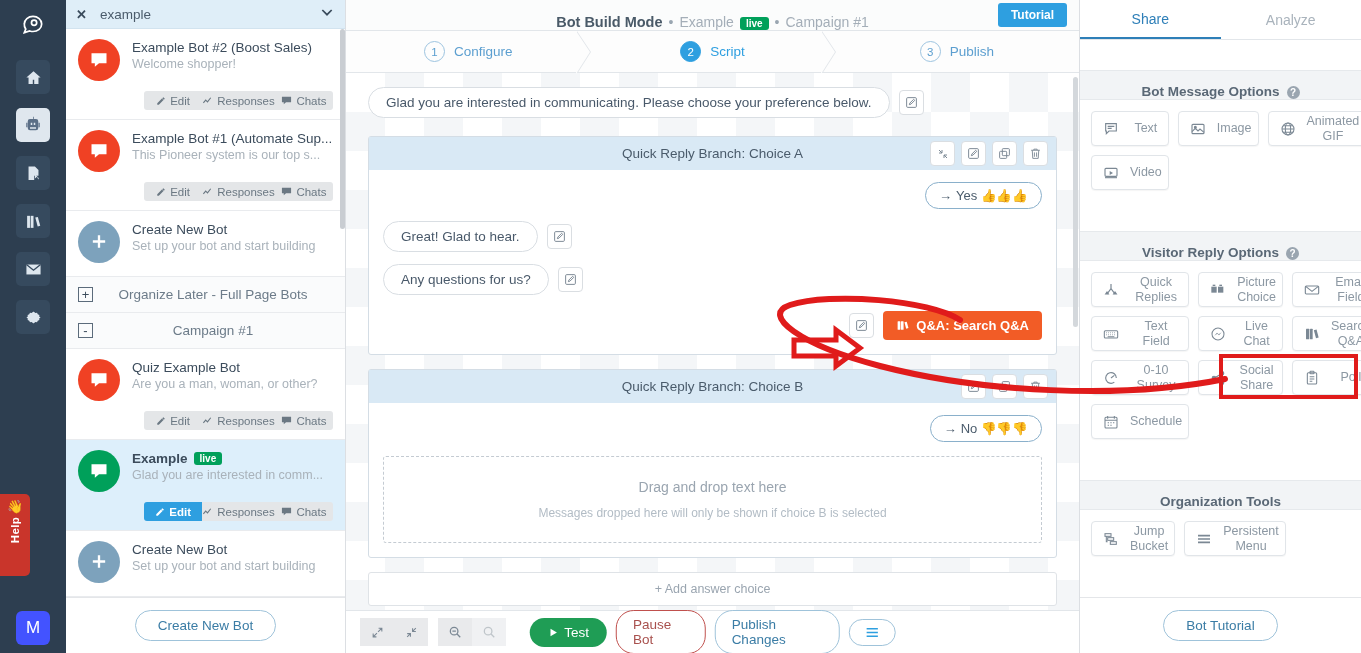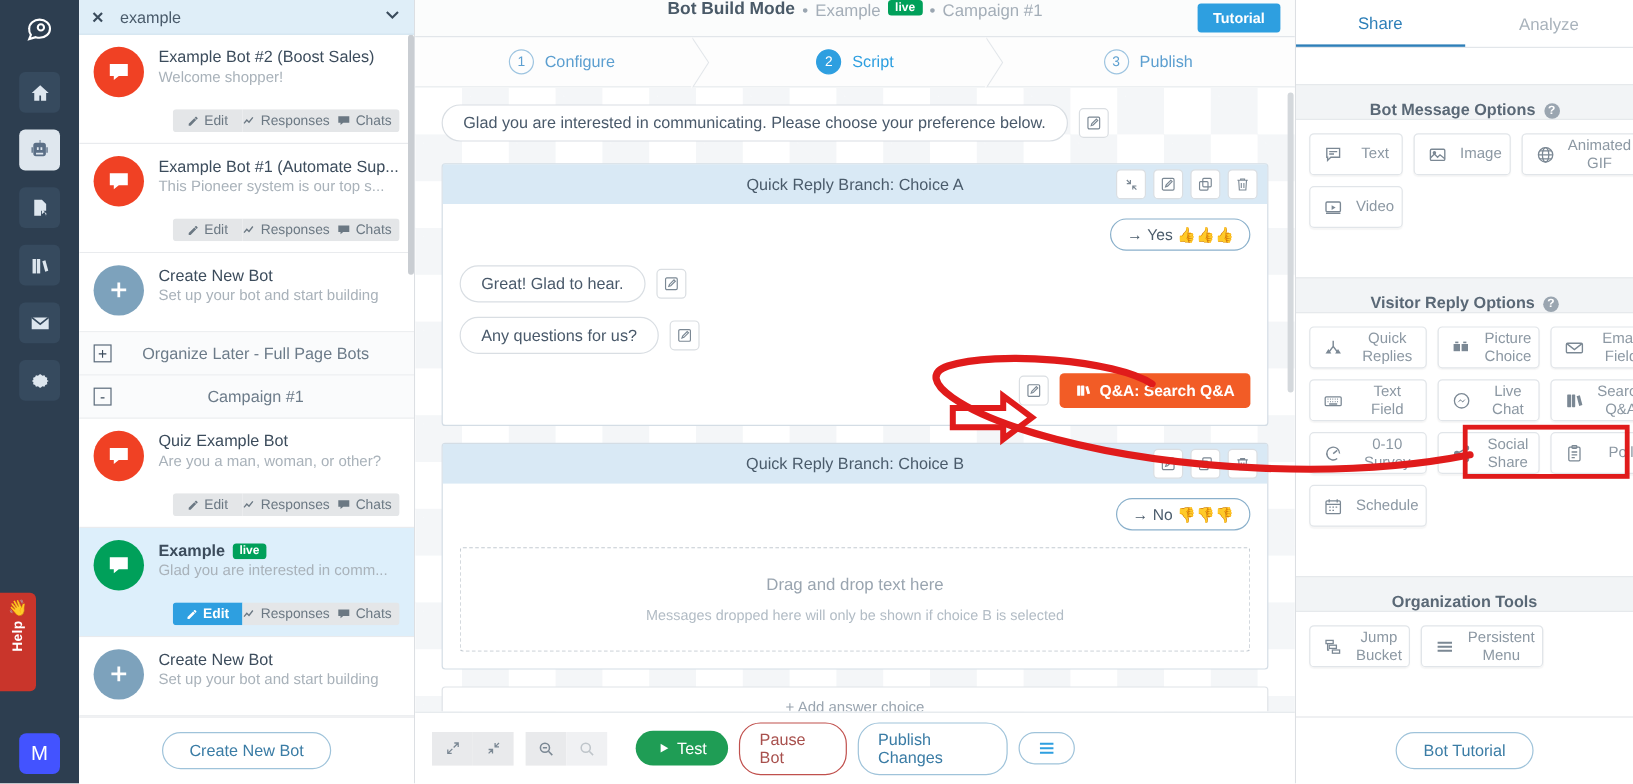--- a/index.html
+++ b/index.html
@@ -132,21 +132,21 @@
     padding: 7px 22px; cursor: pointer;
   }
 
   
   .center {
     width: 734px; height: 653px; flex: none;
     display: flex; flex-direction: column; background: #fff;
     border-right: 1px solid #dcdfe3; position: relative;
   }
   .c-title {
-    height: 30px; display: flex; align-items: flex-start; justify-content: center;
+    height: 30px; display: flex; align-items: flex-end; justify-content: center;
     font-size: 14px; color: #7d8a96; position: relative; flex: none;
     background: #fbfcfc;
   }
   .c-title b { color: #4a5a68; font-weight: bold; font-size: 14.5px; }
   .c-title .dot { margin: 0 6px; color: #9aa6b1; }
   .c-title .nm { color: #a4aeb8; }
   .tutorial-btn {
     position: absolute; right: 12px; top: 3px;
     background: #2e9fe0; color: #fff; font-size: 12px; font-weight: bold;
     border-radius: 3px; padding: 5px 13px; cursor: pointer;
@@ -236,21 +236,21 @@
   }
   .dz-main { font-size: 14px; color: #9aa5b0; }
   .dz-sub { font-size: 12px; color: #b2bcc5; margin-top: 11px; }
   .add-choice {
     border: 1px solid #dfe3e7; border-radius: 3px; background: #fff;
     text-align: center; font-size: 12.5px; color: #9aa5b0;
     padding: 9px 0; cursor: pointer;
   }
 
   .c-bottom {
-    height: 60px; flex: none; display: flex; align-items: center;
+    height: 43px; flex: none; display: flex; align-items: center;
     padding: 0 14px; border-top: 1px solid #e2e6ea; background: #fff;
     position: relative;
   }
   .zoom-grp { display: flex; }
   .zoom-btn {
     width: 34px; height: 28px; background: #e9eaec; color: #7b8894;
     display: flex; align-items: center; justify-content: center; cursor: pointer;
   }
   .zoom-btn.dim { background: #f0f1f3; color: #bfc5ca; }
   .zoom-grp.sp { margin-left: 10px; }

